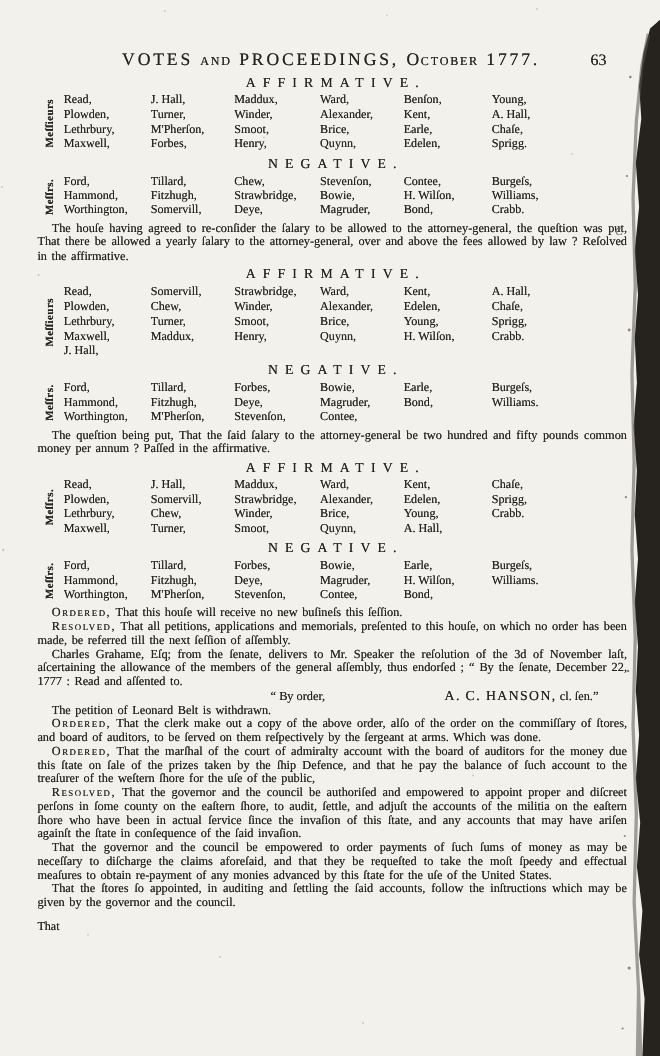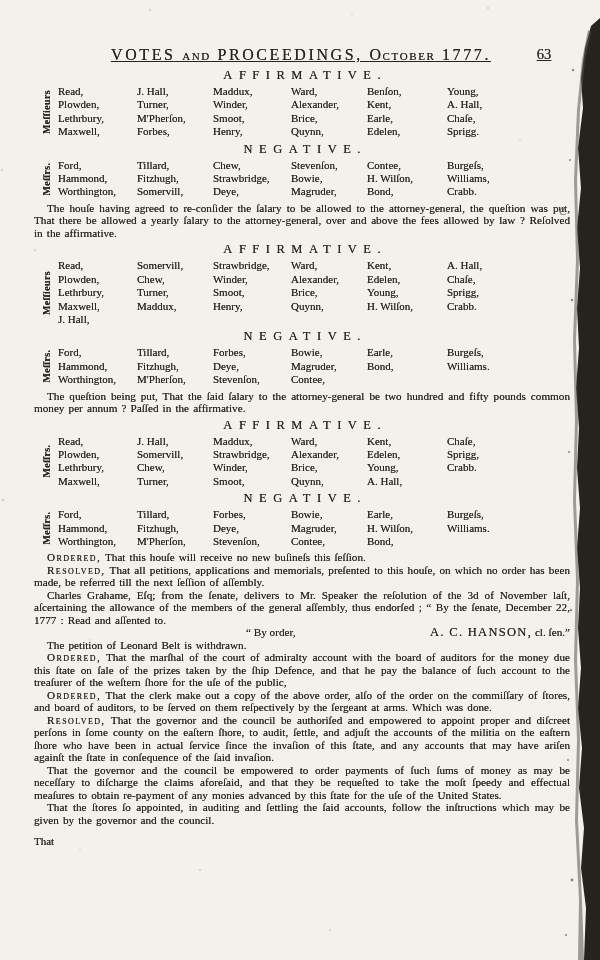--- a/index.html
+++ b/index.html
@@ -11,23 +11,23 @@
   .page{
     position:relative;width:600px;height:960px;box-sizing:border-box;
     background:#f2f1ec;
     color:#262320;
     padding:46px 30px 0 34px;
   }
   .ink{ text-shadow:0 0 0.35px rgba(38,33,28,.75); }
 
   
   .header{
-    display:flex;align-items:flex-start;
+    display:flex;align-items:center;
     margin:0 0 4px 0;
-    font-size:16px;letter-spacing:2.6px;white-space:nowrap;text-decoration:underline;
+    font-size:16px;letter-spacing:2.6px;white-space:nowrap;
   }
   .header .h-spacer{width:50px;}
   .header .h-title{flex:1;text-align:center;}
   .header .sc{font-variant:small-caps;letter-spacing:1.6px;}
   .header .h-page{width:52px;text-align:center;font-size:14.5px;letter-spacing:0;}
 
   
   .vote-heading{
     text-align:center;
     font-size:12.5px;letter-spacing:.52em;padding-left:.52em;
@@ -61,21 +61,21 @@
     text-align:justify;text-indent:13px;
     word-spacing:1.3px;margin:0;
   }
   .para.gap-above{margin-top:3px;}
   .lead-sc{font-variant:small-caps;letter-spacing:1.4px;}
   .by-order-line{
     display:flex;align-items:baseline;
     font-size:11.2px;line-height:12.5px;
     padding-left:212px;
   }
-  .by-order-line .sig{margin-left:auto;white-space:nowrap;}
+  .by-order-line .sig{margin-left:auto;margin-right:26px;white-space:nowrap;}
   .sig-name{font-size:12.5px;letter-spacing:1.3px;}
   .catchword{
     text-align:left;padding-right:58px;margin-top:9px;
     font-size:11px;
   }
 
   
   .edge-band{position:absolute;top:0;right:0;width:46px;height:960px;pointer-events:none;}
   .margin-mark{
     position:absolute;right:34px;top:206px;
@@ -277,22 +277,22 @@
 
   <div class="body-text">
     <p class="para"><span class="lead-sc">Ordered,</span><span> That this houſe will receive no new buſineſs this ſeſſion.</span></p>
     <p class="para"><span class="lead-sc">Resolved,</span><span> That all petitions, applications and memorials, preſented to this houſe, on which no order has been made, be referred till the next ſeſſion of aſſembly.</span></p>
     <p class="para"><span class="lead-sc"></span><span>Charles Grahame, Eſq; from the ſenate, delivers to Mr. Speaker the reſolution of the 3d of November laſt, aſcertaining the allowance of the members of the general aſſembly, thus endorſed ; “ By the ſenate, December 22, 1777 : Read and aſſented to.</span></p>
     <div class="by-order-line">
       <span>“ By order,</span>
       <span class="sig"><span class="sig-name">A. C. HANSON,</span><span> cl. ſen.”</span></span>
     </div>
     <p class="para"><span class="lead-sc"></span><span>The petition of Leonard Belt is withdrawn.</span></p>
+    <p class="para"><span class="lead-sc">Ordered,</span><span> That the clerk make out a copy of the above order, alſo of the order on the commiſſary of ſtores, and board of auditors, to be ſerved on them reſpectively by the ſergeant at arms.  Which was done.</span></p>
     <p class="para"><span class="lead-sc">Ordered,</span><span> That the marſhal of the court of admiralty account with the board of auditors for the money due this ſtate on ſale of the prizes taken by the ſhip Defence, and that he pay the balance of ſuch account to the treaſurer of the weſtern ſhore for the uſe of the public,</span></p>
-    <p class="para"><span class="lead-sc">Ordered,</span><span> That the clerk make out a copy of the above order, alſo of the order on the commiſſary of ſtores, and board of auditors, to be ſerved on them reſpectively by the ſergeant at arms.  Which was done.</span></p>
     <p class="para"><span class="lead-sc">Resolved,</span><span> That the governor and the council be authoriſed and empowered to appoint proper and diſcreet perſons in ſome county on the eaſtern ſhore, to audit, ſettle, and adjuſt the accounts of the militia on the eaſtern ſhore who have been in actual ſervice ſince the invaſion of this ſtate, and any accounts that may have ariſen againſt the ſtate in conſequence of the ſaid invaſion.</span></p>
     <p class="para"><span class="lead-sc"></span><span>That the governor and the council be empowered to order payments of ſuch ſums of money as may be neceſſary to diſcharge the claims aforeſaid, and that they be requeſted to take the moſt ſpeedy and effectual meaſures to obtain re-payment of any monies advanced by this ſtate for the uſe of the United States.</span></p>
     <p class="para"><span class="lead-sc"></span><span>That the ſtores ſo appointed, in auditing and ſettling the ſaid accounts, follow the inſtructions which may be given by the governor and the council.</span></p>
     <div class="catchword">That</div>
   </div>
 
   <div class="margin-mark">C</div>
 
   <svg class="edge-band" width="46" height="960" viewBox="554 0 46 960" xmlns="http://www.w3.org/2000/svg">
     <path d="M600 18 L591 26 L585 48 L581 78 L583 108 L578 148 L581 188 L577 228 L580 268 L577 308 L579 348 L576 388 L579 428 L577 468 L580 508 L577 548 L580 588 L578 628 L581 668 L578 708 L582 748 L579 788 L584 828 L581 868 L586 908 L584 960 L600 960 Z" fill="#26231f"></path>

